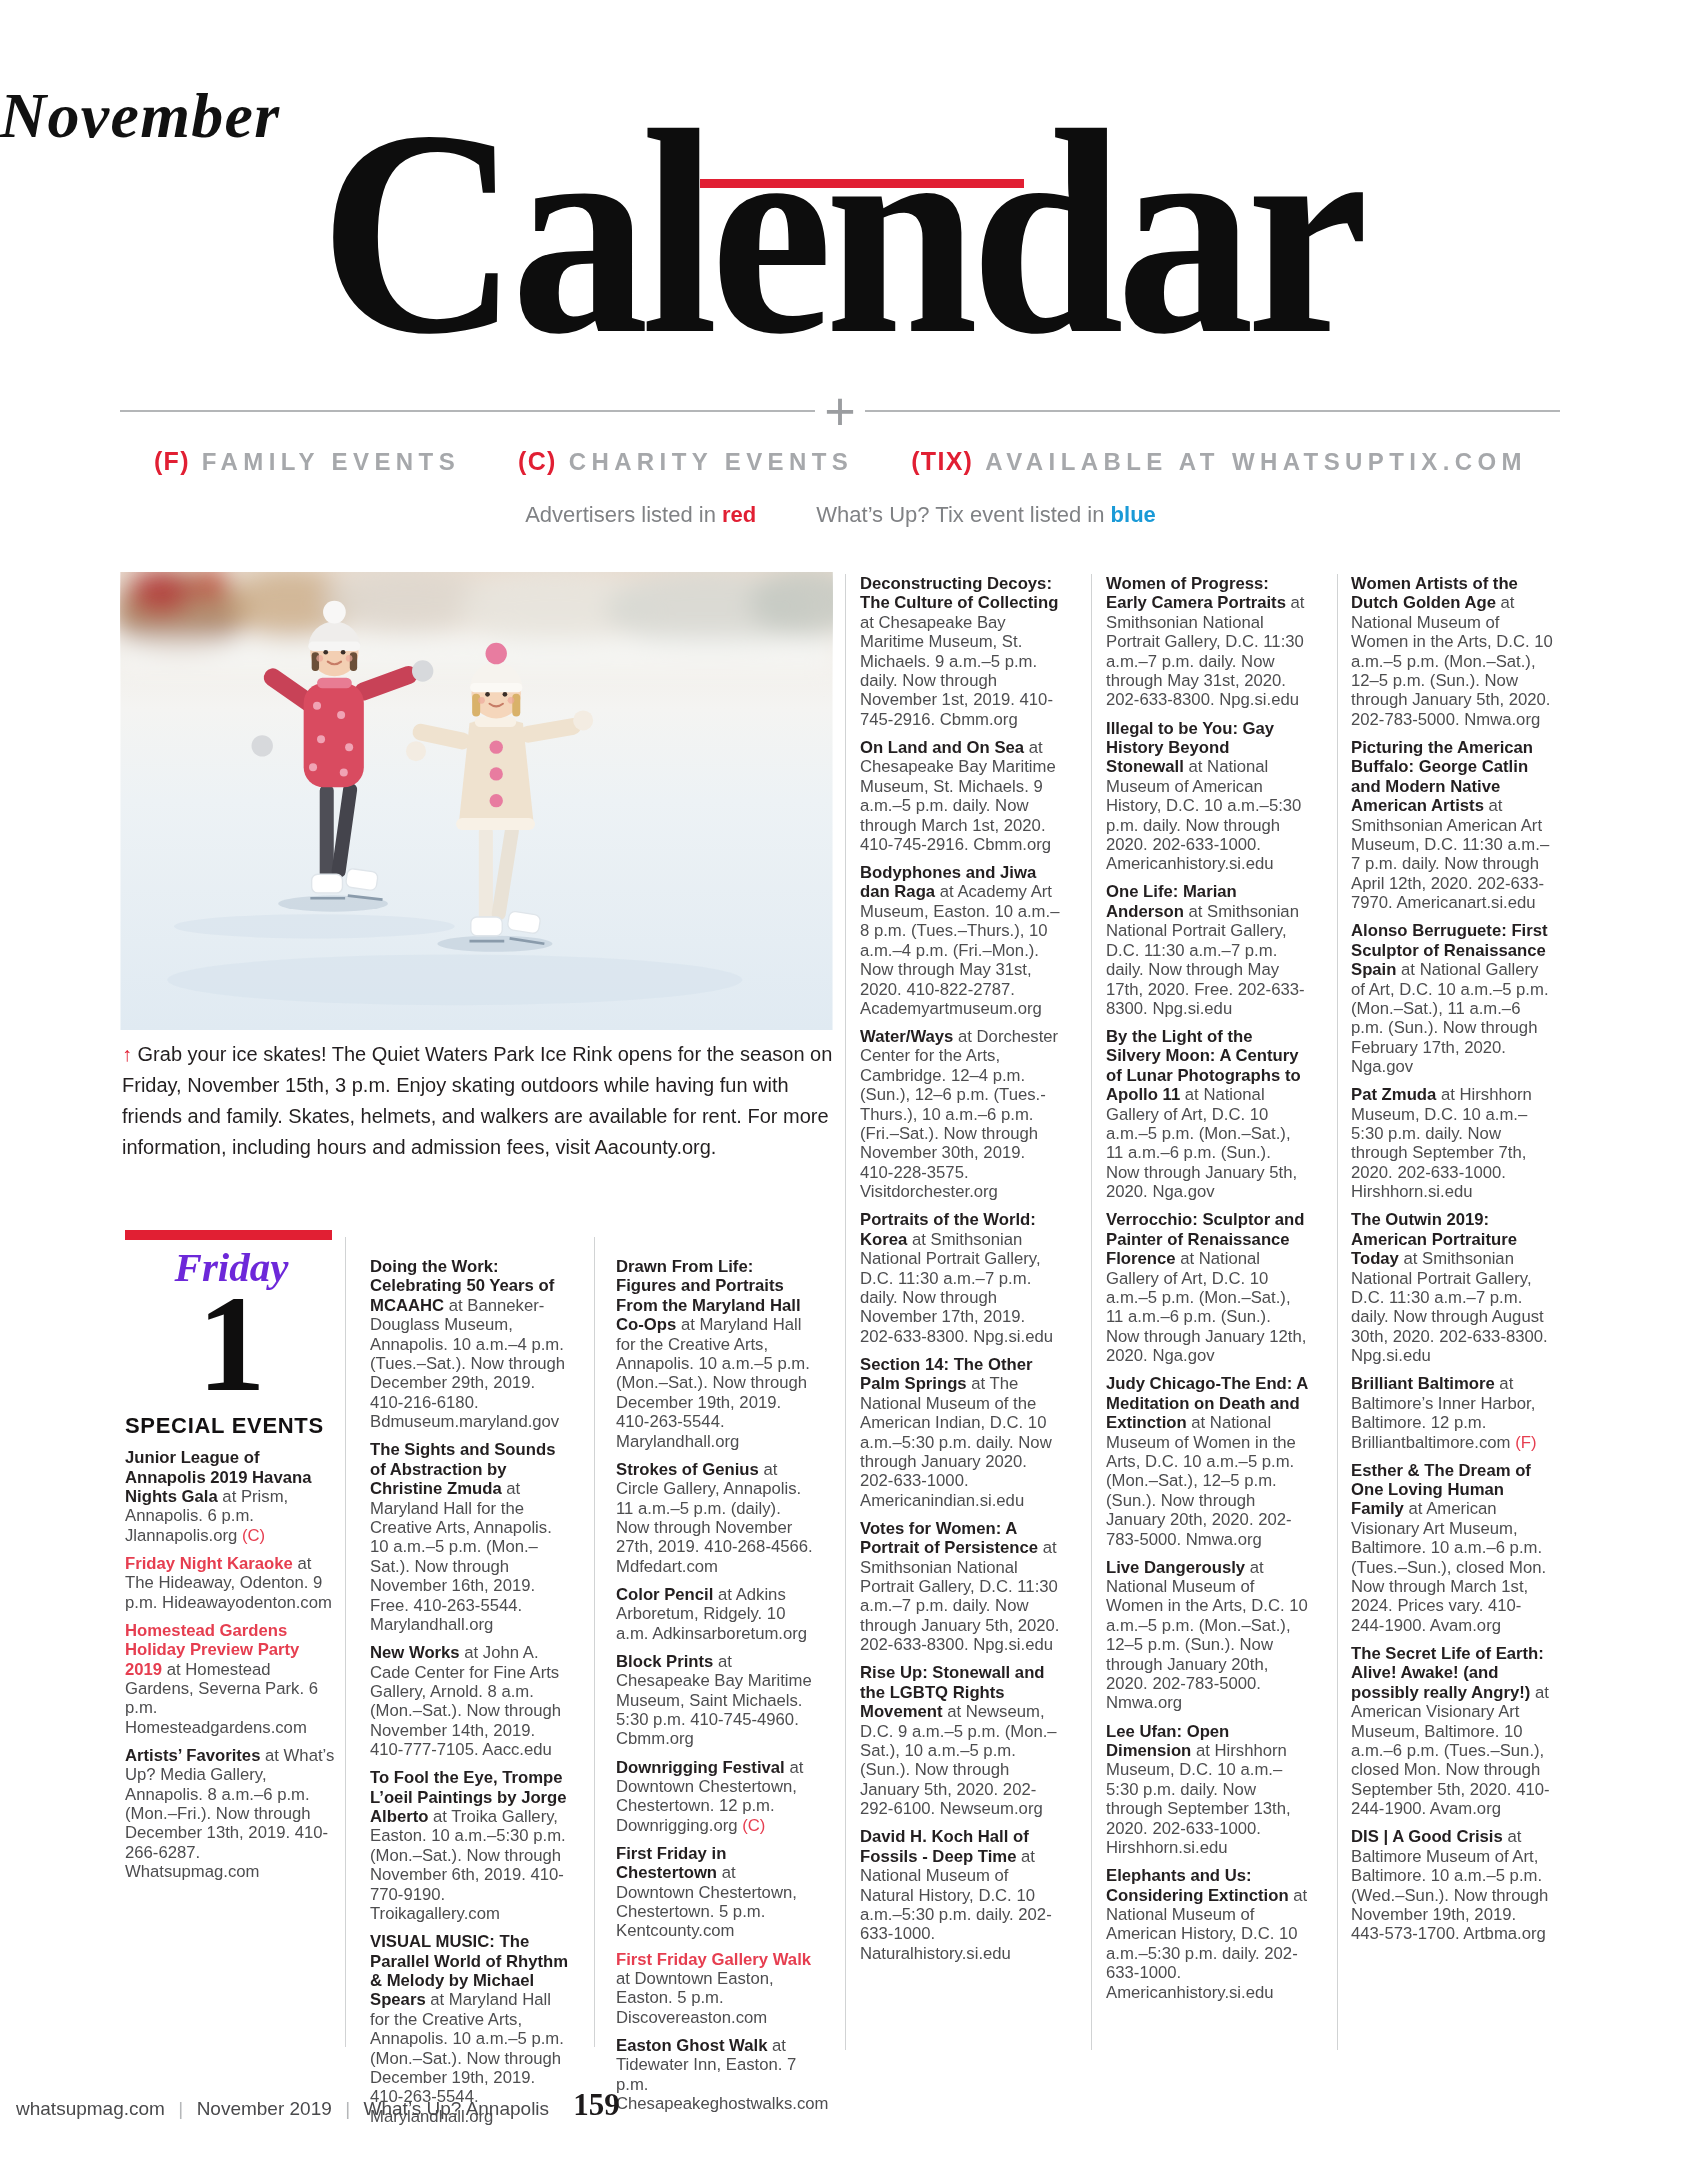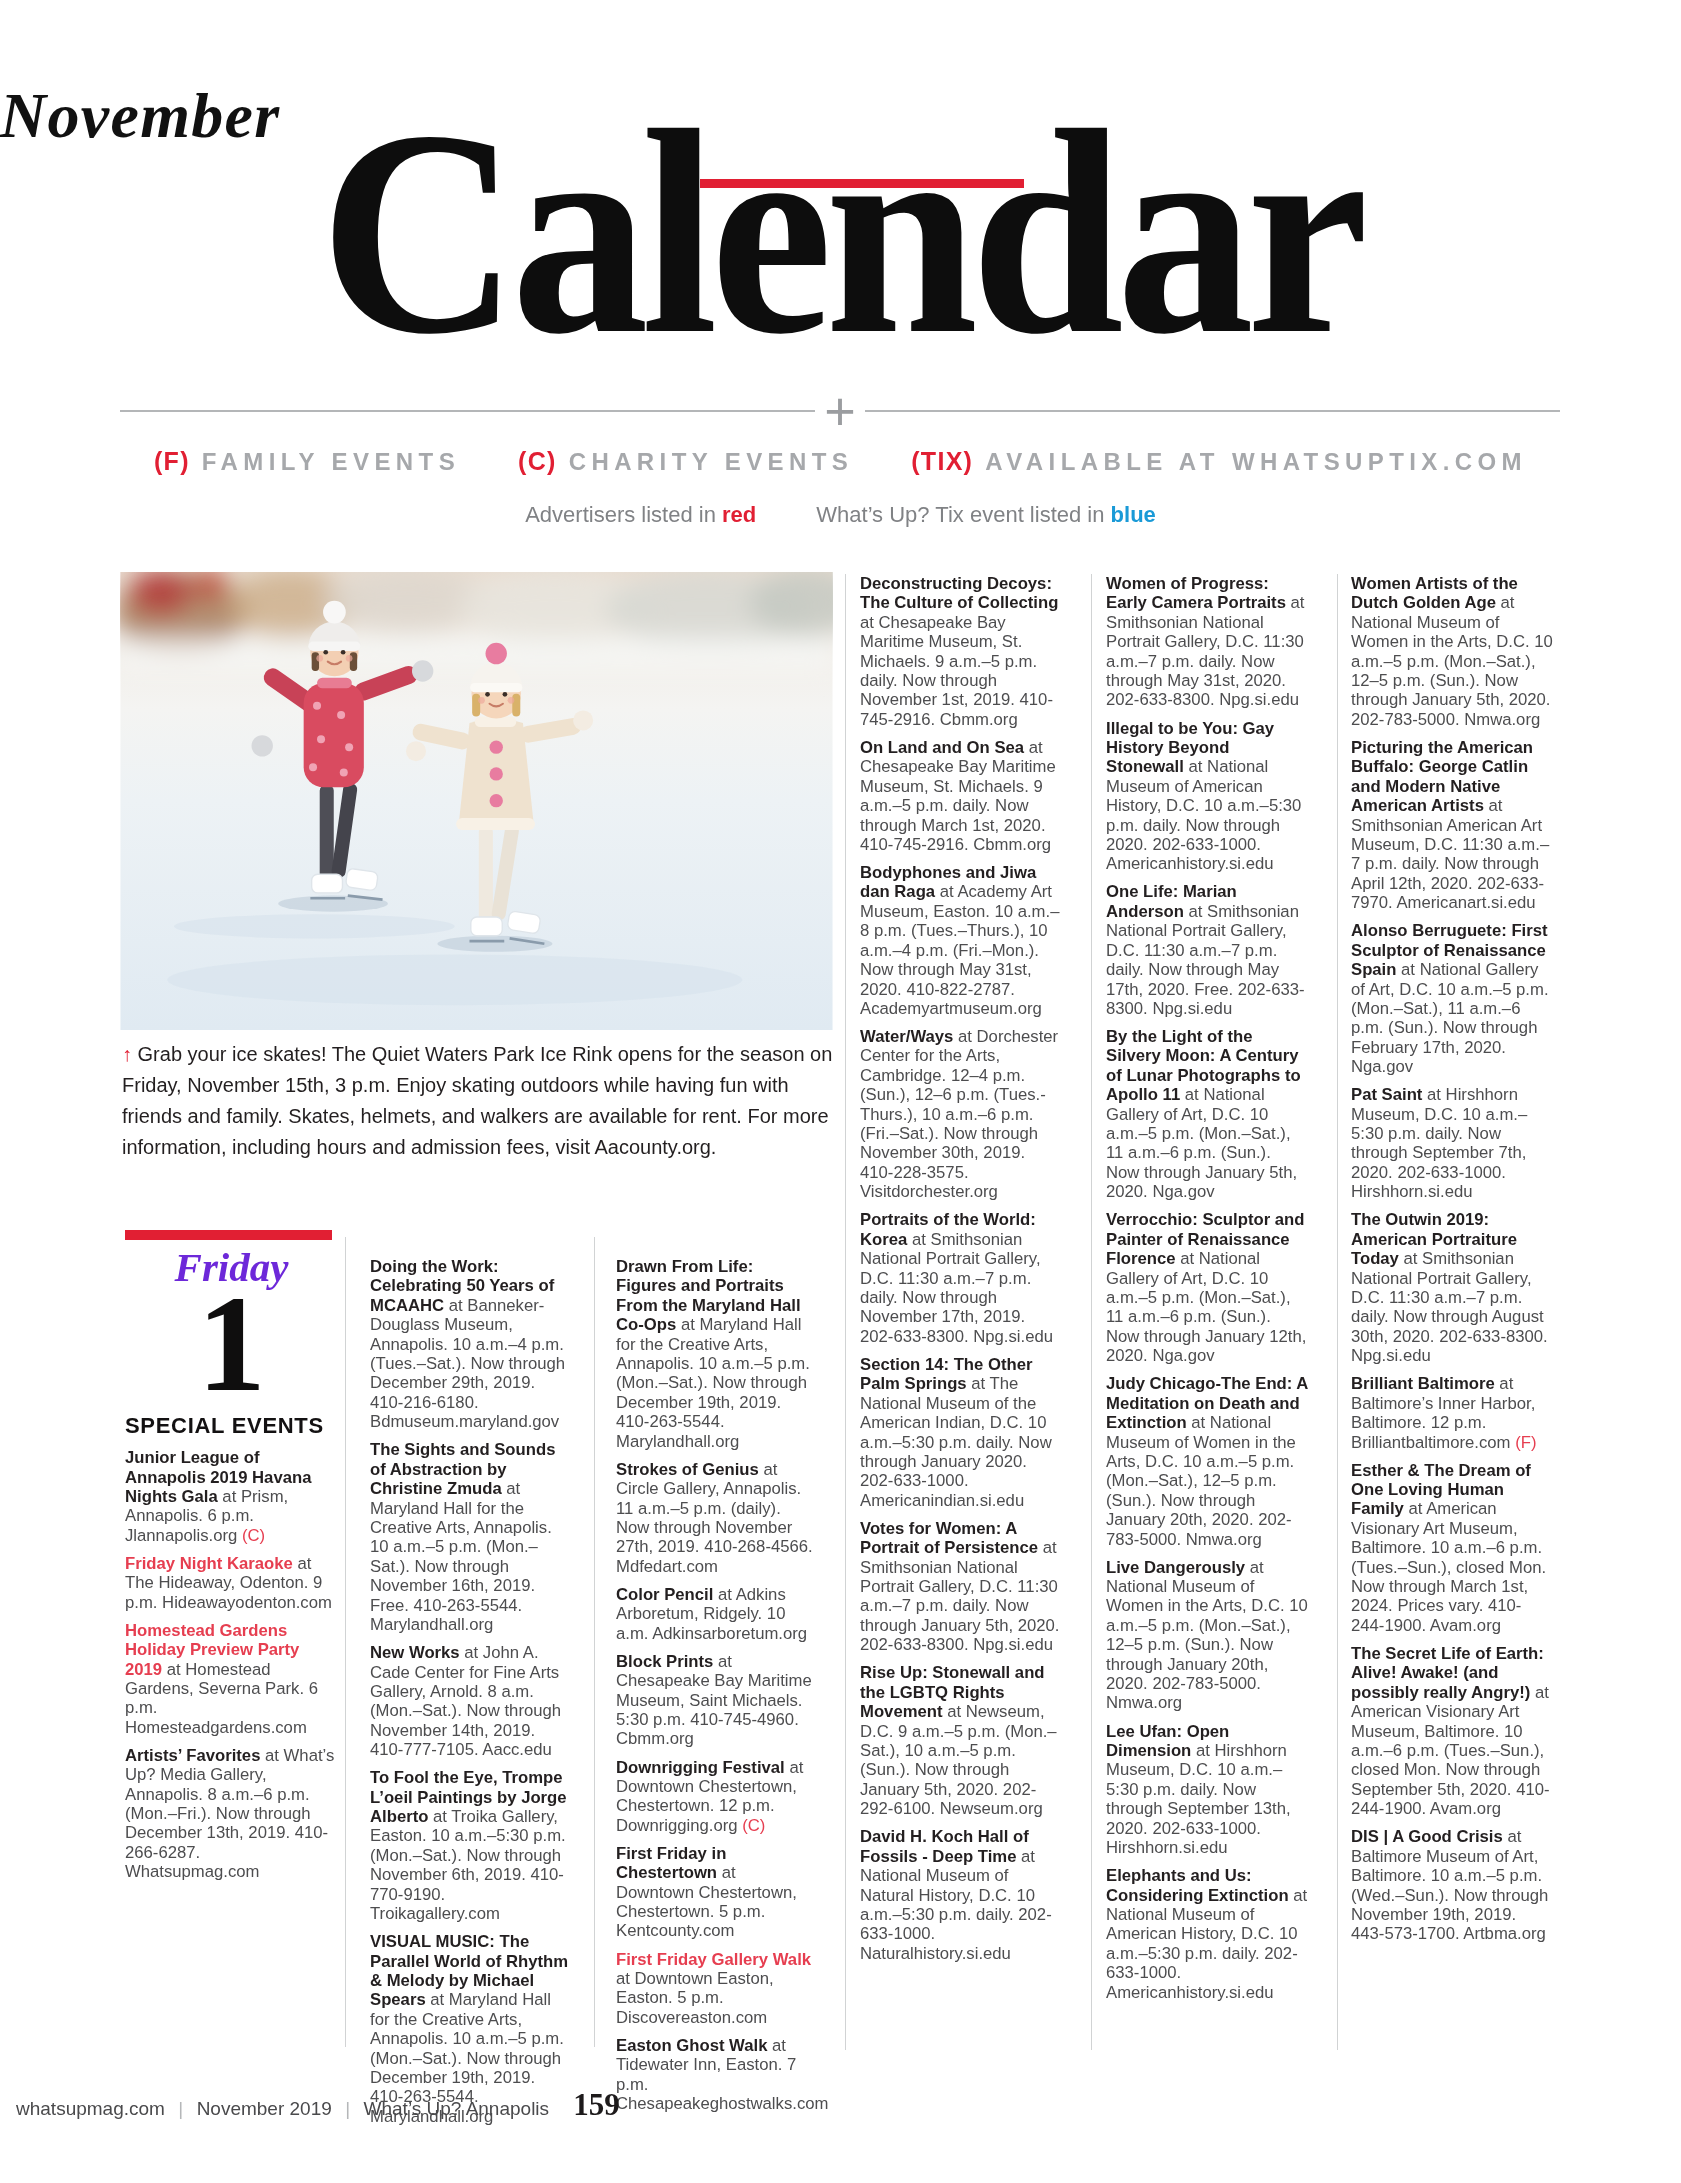--- a/index.html
+++ b/index.html
@@ -258,21 +258,21 @@
     <p class="event"><span class="seg-b">Verrocchio: Sculptor and Painter of Renaissance Florence</span><span class="seg-n"> at National Gallery of Art, D.C. 10 a.m.–5 p.m. (Mon.–Sat.), 11 a.m.–6 p.m. (Sun.). Now through January 12th, 2020. Nga.gov</span></p>
     <p class="event"><span class="seg-b">Judy Chicago-The End: A Meditation on Death and Extinction</span><span class="seg-n"> at National Museum of Women in the Arts, D.C. 10 a.m.–5 p.m. (Mon.–Sat.), 12–5 p.m. (Sun.). Now through January 20th, 2020. 202-783-5000. Nmwa.org</span></p>
     <p class="event"><span class="seg-b">Live Dangerously</span><span class="seg-n"> at National Museum of Women in the Arts, D.C. 10 a.m.–5 p.m. (Mon.–Sat.), 12–5 p.m. (Sun.). Now through January 20th, 2020. 202-783-5000. Nmwa.org</span></p>
     <p class="event"><span class="seg-b">Lee Ufan: Open Dimension</span><span class="seg-n"> at Hirshhorn Museum, D.C. 10 a.m.–5:30 p.m. daily. Now through September 13th, 2020. 202-633-1000. Hirshhorn.si.edu</span></p>
     <p class="event"><span class="seg-b">Elephants and Us: Considering Extinction</span><span class="seg-n"> at National Museum of American History, D.C. 10 a.m.–5:30 p.m. daily. 202-633-1000. Americanhistory.si.edu</span></p>
   </div>
 <div class="abs listing col6">
     <p class="event"><span class="seg-b">Women Artists of the Dutch Golden Age</span><span class="seg-n"> at National Museum of Women in the Arts, D.C. 10 a.m.–5 p.m. (Mon.–Sat.), 12–5 p.m. (Sun.). Now through January 5th, 2020. 202-783-5000. Nmwa.org</span></p>
     <p class="event"><span class="seg-b">Picturing the American Buffalo: George Catlin and Modern Native American Artists</span><span class="seg-n"> at Smithsonian American Art Museum, D.C. 11:30 a.m.–7 p.m. daily. Now through April 12th, 2020. 202-633-7970. Americanart.si.edu</span></p>
     <p class="event"><span class="seg-b">Alonso Berruguete: First Sculptor of Renaissance Spain</span><span class="seg-n"> at National Gallery of Art, D.C. 10 a.m.–5 p.m. (Mon.–Sat.), 11 a.m.–6 p.m. (Sun.). Now through February 17th, 2020. Nga.gov</span></p>
-    <p class="event"><span class="seg-b">Pat Saint</span><span class="seg-n"> at Hirshhorn Museum, D.C. 10 a.m.–5:30 p.m. daily. Now through September 7th, 2020. 202-633-1000. Hirshhorn.si.edu</span></p>
+    <p class="event"><span class="seg-b">Pat Zmuda</span><span class="seg-n"> at Hirshhorn Museum, D.C. 10 a.m.–5:30 p.m. daily. Now through September 7th, 2020. 202-633-1000. Hirshhorn.si.edu</span></p>
     <p class="event"><span class="seg-b">The Outwin 2019: American Portraiture Today</span><span class="seg-n"> at Smithsonian National Portrait Gallery, D.C. 11:30 a.m.–7 p.m. daily. Now through August 30th, 2020. 202-633-8300. Npg.si.edu</span></p>
     <p class="event"><span class="seg-b">Brilliant Baltimore</span><span class="seg-n"> at Baltimore’s Inner Harbor, Baltimore. 12 p.m. Brilliantbaltimore.com </span><span class="seg-r">(F)</span></p>
     <p class="event"><span class="seg-b">Esther &amp; The Dream of One Loving Human Family</span><span class="seg-n"> at American Visionary Art Museum, Baltimore. 10 a.m.–6 p.m. (Tues.–Sun.), closed Mon. Now through March 1st, 2024. Prices vary. 410-244-1900. Avam.org</span></p>
     <p class="event"><span class="seg-b">The Secret Life of Earth: Alive! Awake! (and possibly really Angry!)</span><span class="seg-n"> at American Visionary Art Museum, Baltimore. 10 a.m.–6 p.m. (Tues.–Sun.), closed Mon. Now through September 5th, 2020. 410-244-1900. Avam.org</span></p>
     <p class="event"><span class="seg-b">DIS | A Good Crisis</span><span class="seg-n"> at Baltimore Museum of Art, Baltimore. 10 a.m.–5 p.m. (Wed.–Sun.). Now through November 19th, 2019. 443-573-1700. Artbma.org</span></p>
   </div>
 
 <div class="abs vdiv vd1"></div>
 <div class="abs vdiv vd2"></div>
 <div class="abs vdiv vd3"></div>

